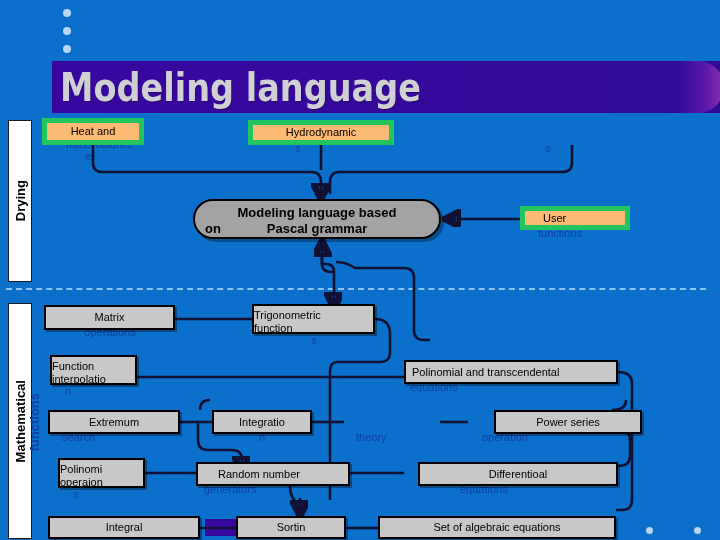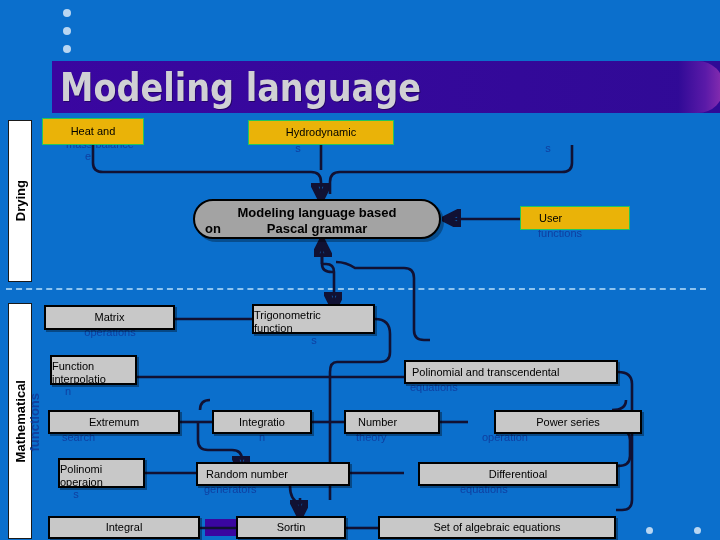--- a/index.html
+++ b/index.html
@@ -63,21 +63,21 @@
 
   
   .divider{
     position:absolute;left:6px;top:288px;width:700px;height:0;
     border-top:2px dashed #8fc4ef;
   }
 
   
   .box{
     position:absolute;box-sizing:border-box;
-    border:1px solid #22c55e;background:#eab308;
+    border:5px solid #22c55e;background:#fdba74;
     display:flex;align-items:center;justify-content:center;
     font-size:11px;color:#000;text-align:center;line-height:13px;
     z-index:6;
   }
   .box.grey{
     background:#c8c8c8;border:2px solid #000;
     box-shadow:2px 2px 0 rgba(0,0,0,0.35);
   }
   .box.two-line{align-items:flex-start;padding-top:5px;}
   
@@ -247,37 +247,34 @@
   <div class="box grey" style="left:48px;top:410px;width:132px;height:24px;">
     <span>Extremum</span>
   </div>
   <div class="ovf" style="left:62px;top:431px;width:80px;text-align:left;">search</div>
 
   <div class="box grey" style="left:212px;top:410px;width:100px;height:24px;">
     <span>Integratio</span>
   </div>
   <div class="ovf" style="left:252px;top:431px;width:20px;">n</div>
 
-  <div class="box grey" style="left:344px;top:410px;width:96px;height:24px;justify-content:flex-start;padding-left:12px;">
-    <span>Number</span>
-  </div>
   <div class="ovf" style="left:356px;top:431px;width:60px;text-align:left;">theory</div>
 
   <div class="box grey" style="left:494px;top:410px;width:148px;height:24px;">
     <span>Power series</span>
   </div>
   <div class="ovf" style="left:482px;top:431px;width:80px;text-align:left;">operation</div>
 
   <div class="box grey two-line" style="left:58px;top:458px;width:87px;height:30px;flex-direction:column;">
     <span>Polinomi</span>
     <span>operaion</span>
   </div>
   <div class="ovf" style="left:66px;top:488px;width:20px;">s</div>
 
-  <div class="box grey" style="left:196px;top:462px;width:154px;height:24px;justify-content:flex-start;padding-left:8px;">
+  <div class="box grey" style="left:196px;top:462px;width:154px;height:24px;justify-content:flex-start;padding-left:20px;">
     <span>Random number</span>
   </div>
   <div class="ovf" style="left:204px;top:483px;width:100px;text-align:left;">generators</div>
 
   <div class="box grey" style="left:418px;top:462px;width:200px;height:24px;">
     <span>Differentioal</span>
   </div>
   <div class="ovf" style="left:460px;top:483px;width:90px;text-align:left;">equations</div>
 
   <div class="sliver"></div>

